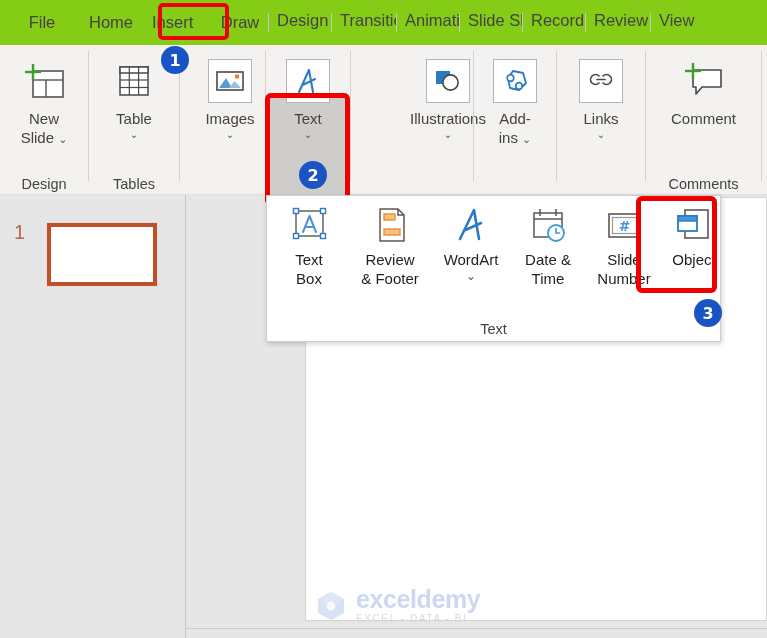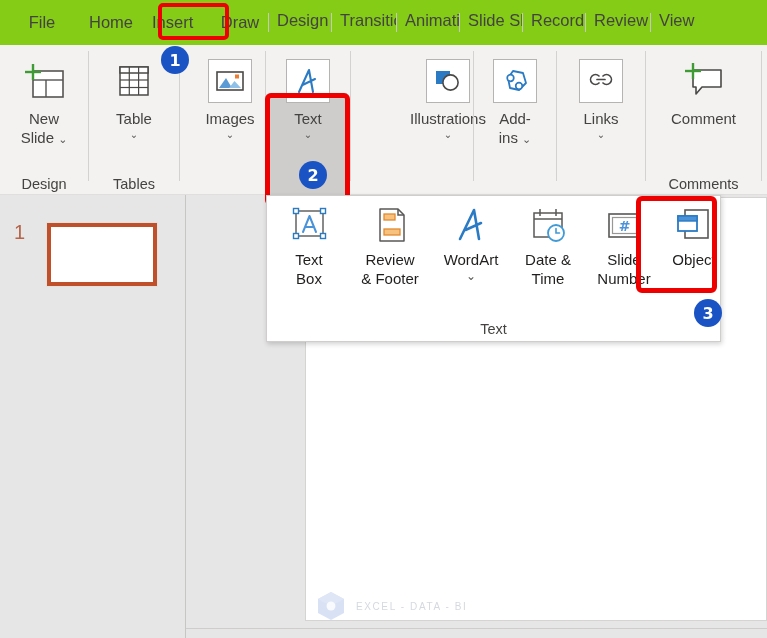--- a/index.html
+++ b/index.html
@@ -400,20 +400,21 @@
   <div class="slide-canvas"></div>
   <div class="bottom-line"></div>
 
   <div class="watermark">
     <svg width="38" height="36" viewBox="0 0 38 36">
       <polygon points="18,4 31,11 31,25 18,32 5,25 5,11" fill="#c8d4f0" opacity="0.75"></polygon>
       <polygon points="18,4 31,11 18,18 5,11" fill="#dde4f5"></polygon>
       <circle cx="18" cy="18" r="4.5" fill="#ffffff" opacity="0.8"></circle>
     </svg>
     <div class="wm-text">
+      <div class="wm-main">exceldemy</div>
       <div class="wm-sub">EXCEL - DATA - BI</div>
     </div>
   </div>
 
   <div class="dropdown">
     <div class="dd-items">
 
       <div class="dd-item" style="width:80px;margin-left:2px;">
         <div class="dico">
           <svg width="46" height="42" viewBox="0 0 46 42">

